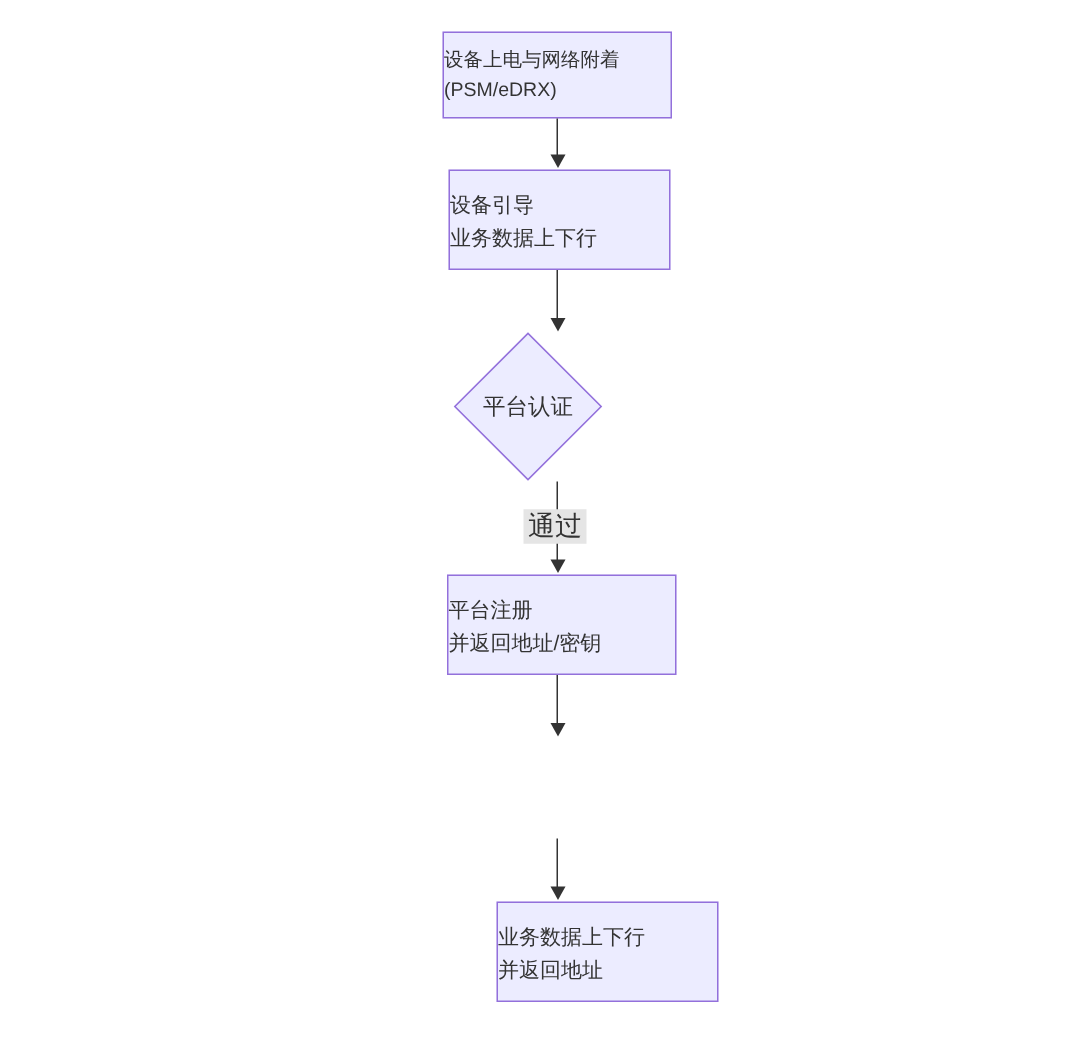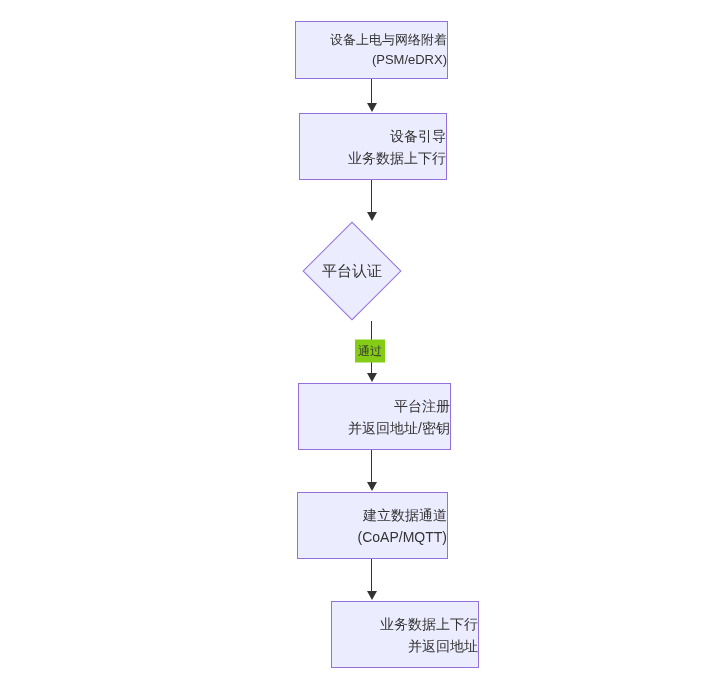--- a/index.html
+++ b/index.html
@@ -13,21 +13,21 @@
     width: 726px;
     height: 700px;
     background: #ffffff;
     overflow: hidden;
   }
   .node {
     position: absolute;
     display: flex;
     flex-direction: column;
     justify-content: center;
-    align-items: flex-end;
+    align-items: flex-start;
     text-align: center;
     color: #333333;
   }
   .rect {
     background: #ECECFF;
     border: 1px solid #9370DB;
     font-size: 14px;
     line-height: 22px;
   }
   .rect.small-text {
@@ -64,23 +64,23 @@
     position: absolute;
     width: 0;
     height: 0;
     border-left: 5px solid transparent;
     border-right: 5px solid transparent;
     border-top: 9px solid #333333;
   }
   .edge-label {
     position: absolute;
     transform: translate(-50%, -50%);
-    background: #84cc16;
+    background: #e5e5e5;
     color: #333333;
-    font-size: 12px;
+    font-size: 18px;
     line-height: 21px;
     padding: 1px 3px;
     white-space: nowrap;
   }
 </style>
 </head>
 <body>
 
 <div class="canvas">
 
@@ -110,24 +110,20 @@
   <div class="edge-label" style="left:370px; top:351px;">通过</div>
 
   <div class="node rect" style="left:298px; top:383px; width:153px; height:67px;">
     <div>平台注册</div>
     <div>并返回地址/密钥</div>
   </div>
 
   <div class="edge-line" style="left:371px; top:450px; height:33px;"></div>
   <div class="arrow-head" style="left:367px; top:482px;"></div>
 
-  <div class="node rect" style="left:297px; top:492px; width:151px; height:67px;">
-    <div>建立数据通道</div>
-    <div>(CoAP/MQTT)</div>
-  </div>
 
   <div class="edge-line" style="left:371px; top:559px; height:33px;"></div>
   <div class="arrow-head" style="left:367px; top:591px;"></div>
 
   <div class="node rect" style="left:299px; top:601px; width:148px; height:67px;margin-left:32px;">
     <div>业务数据上下行</div>
     <div>并返回地址</div>
   </div>
 
 </div>

